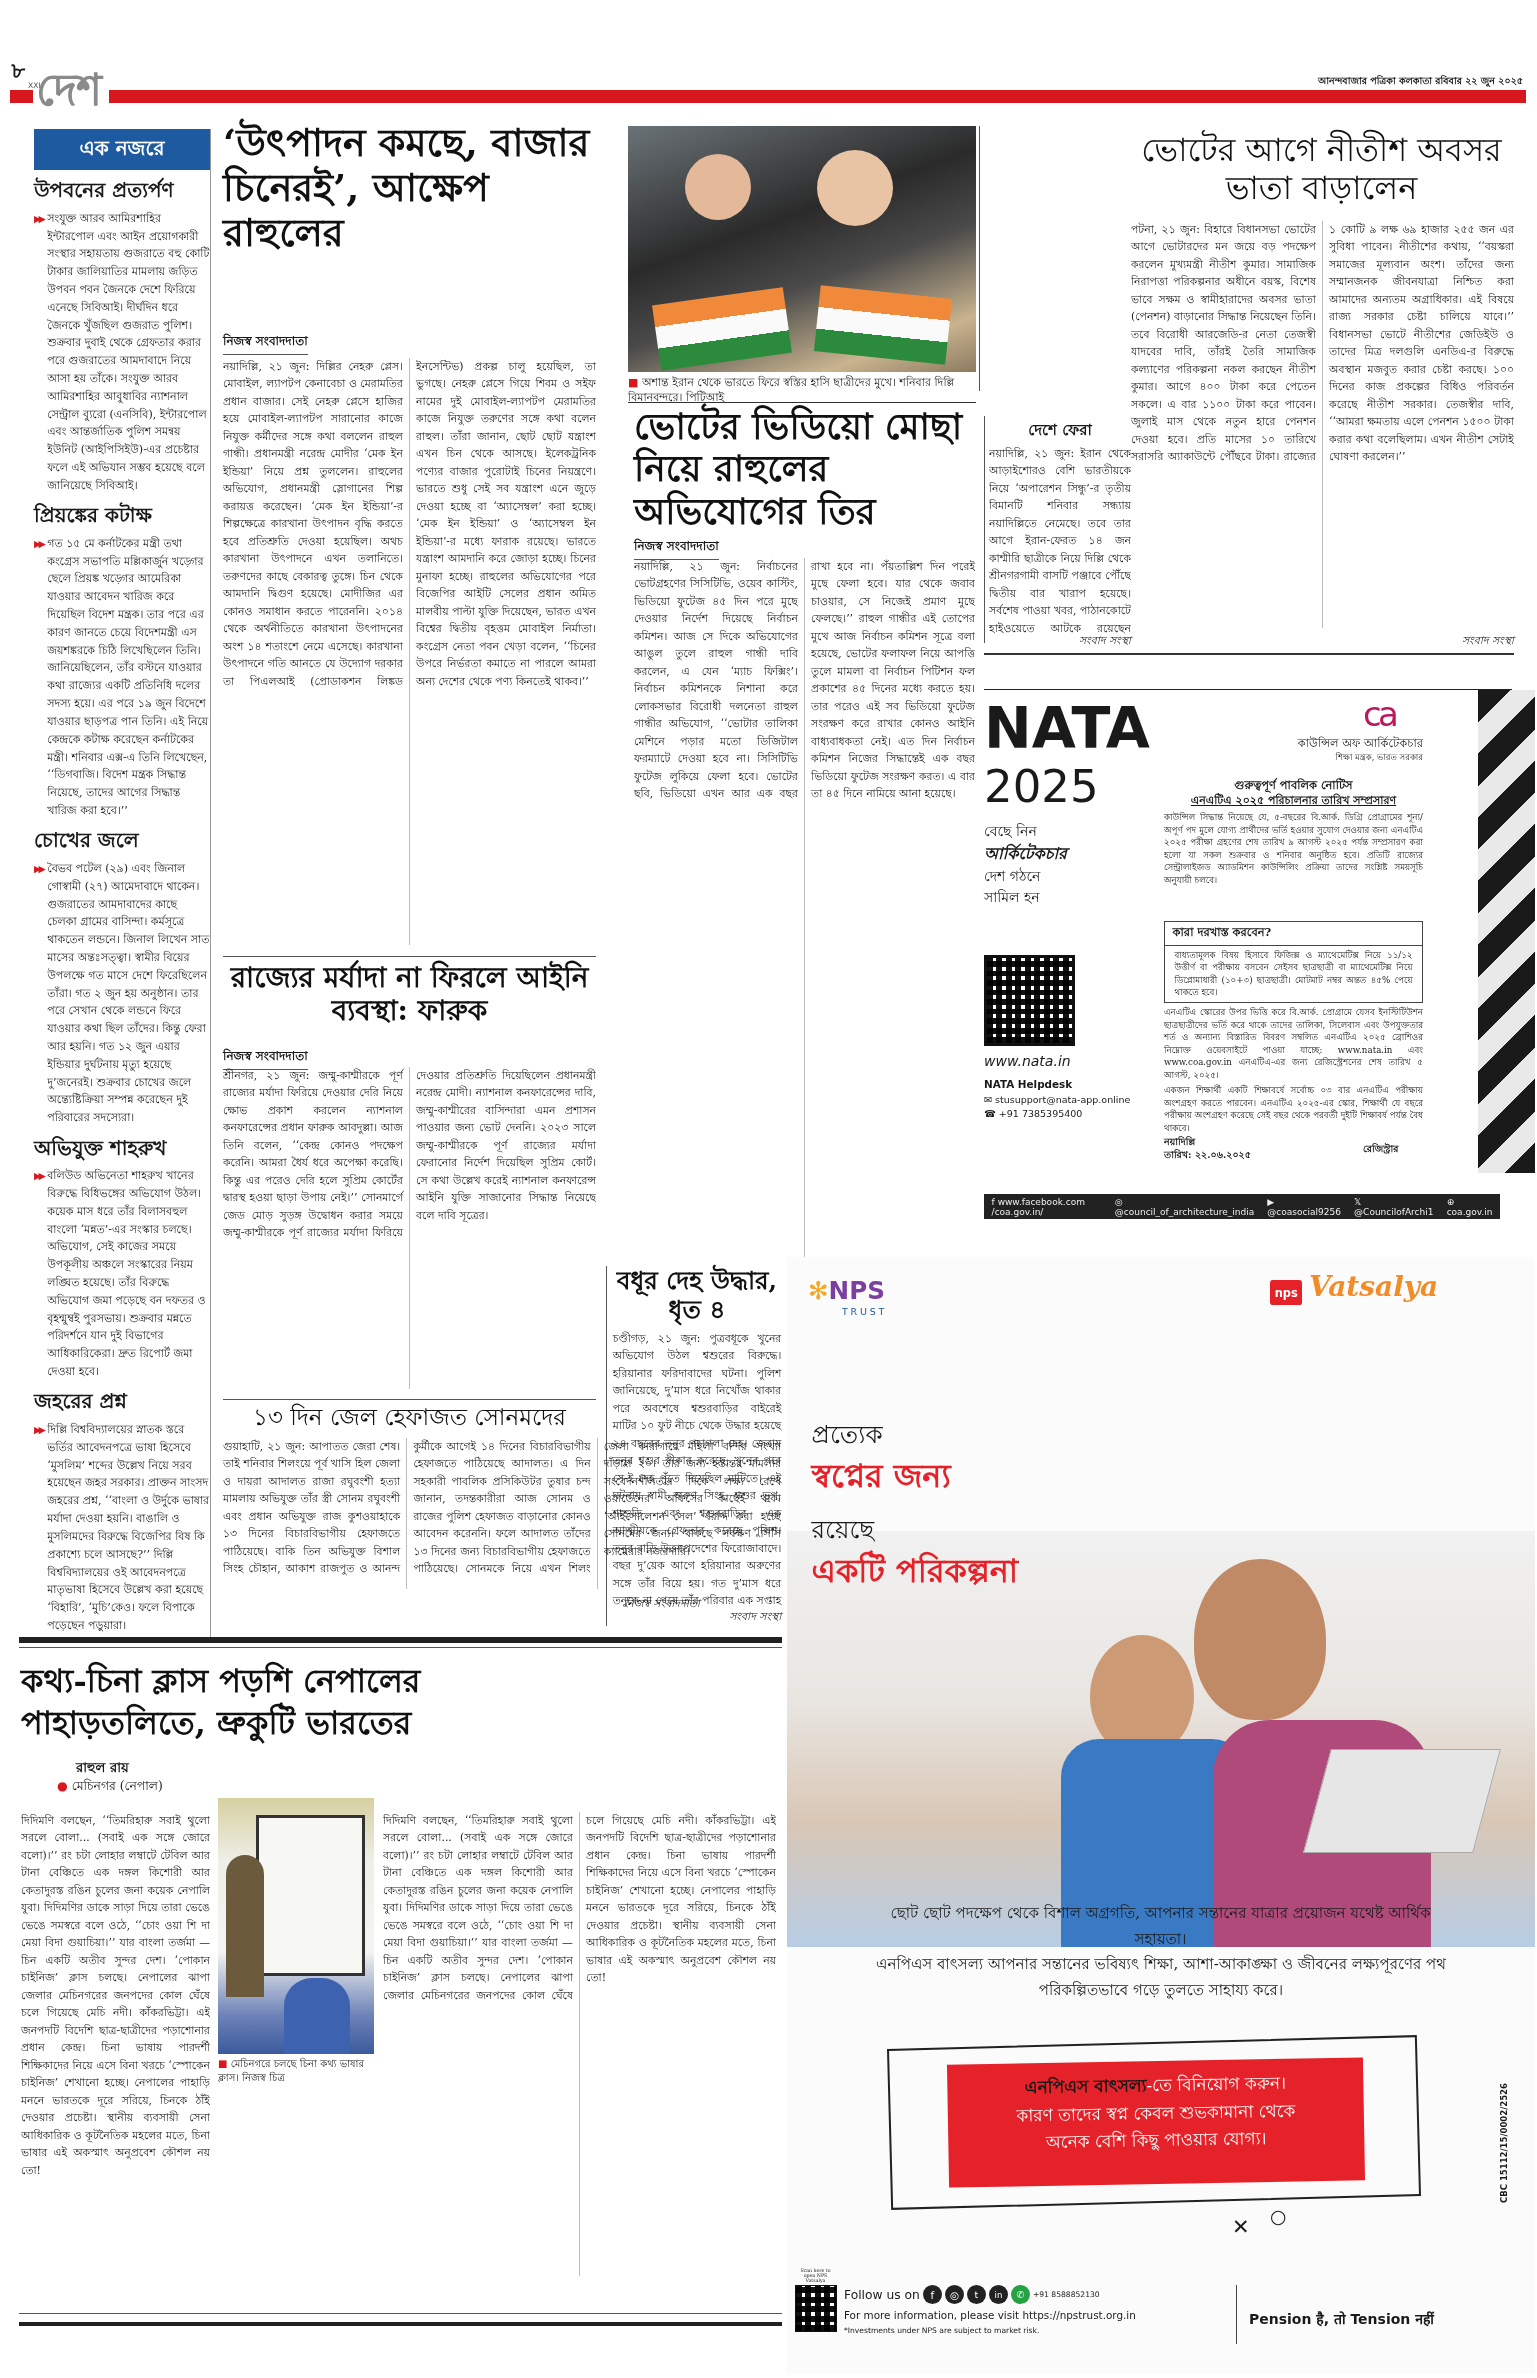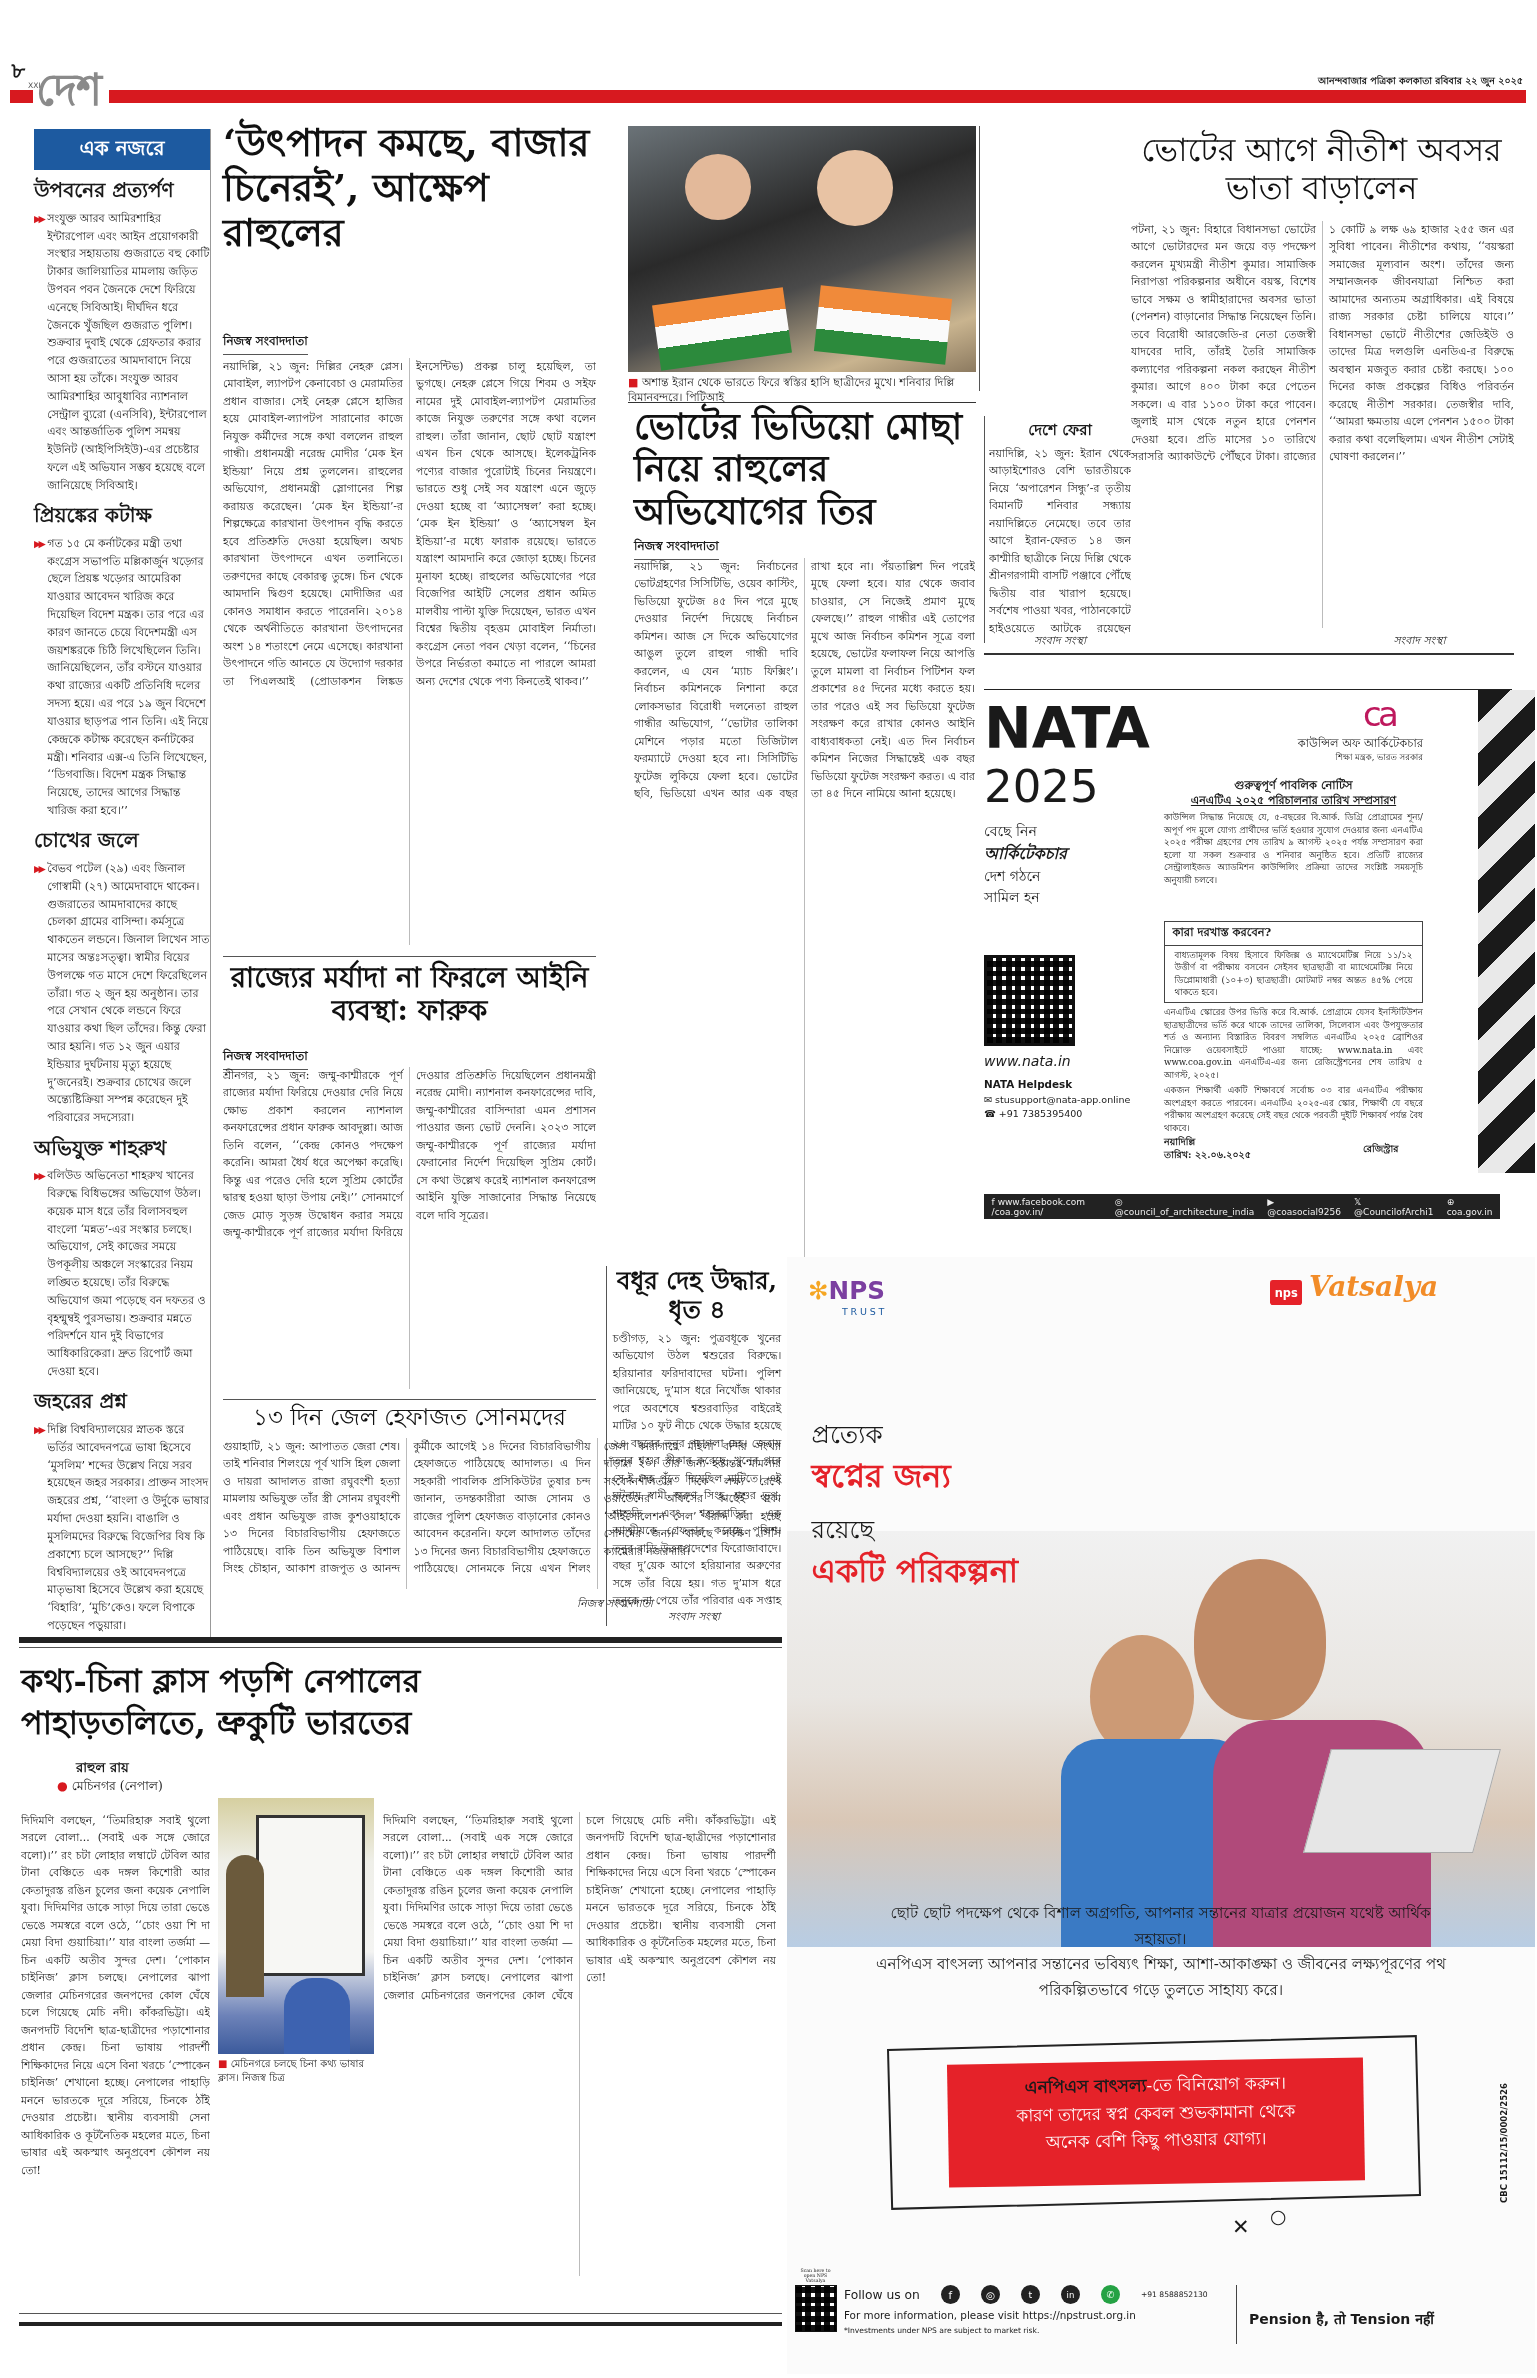--- a/index.html
+++ b/index.html
@@ -19,21 +19,21 @@
   .lh{font-size:20px;font-weight:bold;margin:9.5px 0 7.6px 0;line-height:1.15}
   .lp{font-size:11px;line-height:1.62;padding-left:13.2px;position:relative;text-align:left}
   .bullet{position:absolute;left:0;top:0.9px;color:#d7191f;font-size:9.5px;letter-spacing:-2.8px}
   .vrule{width:0.9px;background:#999}
   
   .hl{font-weight:bold;line-height:1.18;color:#111}
   .byline{font-size:12px;font-weight:bold;border-bottom:0.9px solid #555;display:inline-block;padding-bottom:1.9px}
   .body{font-size:10.8px;line-height:1.62;text-align:justify;column-gap:13.2px;column-rule:0.9px solid #bbb}
   .hr{height:1.9px;background:#333}
   .hrthin{height:0.9px;background:#555}
-  .sig{font-style:italic;text-align:center;display:block}
+  .sig{font-style:italic;text-align:right;display:block}
   
   .photo{background:linear-gradient(160deg,#6b7378 0%,#2a2a2a 40%,#4a4a4a 60%,#c9b48f 85%,#8c7a60 100%);overflow:hidden}
   .flag{position:absolute;width:132px;height:66px;background:linear-gradient(180deg,#f08a3a 0 33%,#fafafa 33% 66%,#2c8a3c 66%)}
   .caption{font-size:11px;line-height:1.4}
   
   #nata{left:984px;top:689px;width:528px;height:530px;border-top:1.9px solid #222}
   .nata-strip{position:absolute;right:-23px;top:0;width:57px;height:483px;background:repeating-linear-gradient(135deg,#1a1a1a 0 23px,#e9e9e9 23px 45px)}
   .nata-foot{position:absolute;left:0;bottom:0;width:516px;height:24.6px;background:#222;color:#eee;font-size:9px;display:flex;align-items:center;gap:13.2px;padding:0 7.6px;font-family:"DejaVu Sans",sans-serif}
   .qr{background:repeating-linear-gradient(0deg,#111 0 5.7px,#fff 5.7px 9.5px),repeating-linear-gradient(90deg,#111 0 5.7px,#fff 5.7px 9.5px);background-blend-mode:multiply;border:3.8px solid #111}
   
@@ -188,21 +188,21 @@
   <div class="redbox">
     <div><b>এনপিএস বাৎসল্য</b><span>-তে বিনিয়োগ করুন।</span></div>
     <div>কারণ তাদের স্বপ্ন কেবল শুভকামানা থেকে</div>
     <div>অনেক বেশি কিছু পাওয়ার যোগ্য।</div>
   </div>
   <div class="abs sans" style="left:445px;top:958px;font-size:21px">✕</div>
   <div class="abs sans" style="left:483px;top:948px;font-size:19px">○</div>
 
   <div class="abs" style="left:9.5px;top:1011px;width:38px;font-size:4.7px;line-height:1.1;text-align:center">Scan here to open NPS Vatsalya account</div>
   <div class="abs qr" style="left:7.6px;top:1028px;width:42px;height:47px;border-width:1.9px"></div>
-  <div class="abs sans" style="left:57px;top:1028px;font-size:12.3px;display:flex;align-items:center;gap:21px">
+  <div class="abs sans" style="left:57px;top:1028px;font-size:12.3px;display:flex;align-items:center;gap:3px">
     <span>Follow us on</span>
     <span style="background:#222;color:#fff;border-radius:50%;width:19px;height:19px;display:inline-flex;justify-content:center;align-items:center;font-size:10.4px">f</span>
     <span style="background:#222;color:#fff;border-radius:50%;width:19px;height:19px;display:inline-flex;justify-content:center;align-items:center;font-size:10.4px">◎</span>
     <span style="background:#222;color:#fff;border-radius:50%;width:19px;height:19px;display:inline-flex;justify-content:center;align-items:center;font-size:9.5px">t</span>
     <span style="background:#222;color:#fff;border-radius:50%;width:19px;height:19px;display:inline-flex;justify-content:center;align-items:center;font-size:8.5px">in</span>
     <span style="background:#25a244;color:#fff;border-radius:50%;width:19px;height:19px;display:inline-flex;justify-content:center;align-items:center;font-size:9.5px">✆</span>
     <span style="font-size:7.6px">+91 8588852130</span>
   </div>
   <div class="abs sans" style="left:57px;top:1052px;font-size:10.4px">For more information, please visit https://npstrust.org.in</div>
   <div class="abs sans" style="left:57px;top:1069px;font-size:7.6px">*Investments under NPS are subject to market risk.</div>

